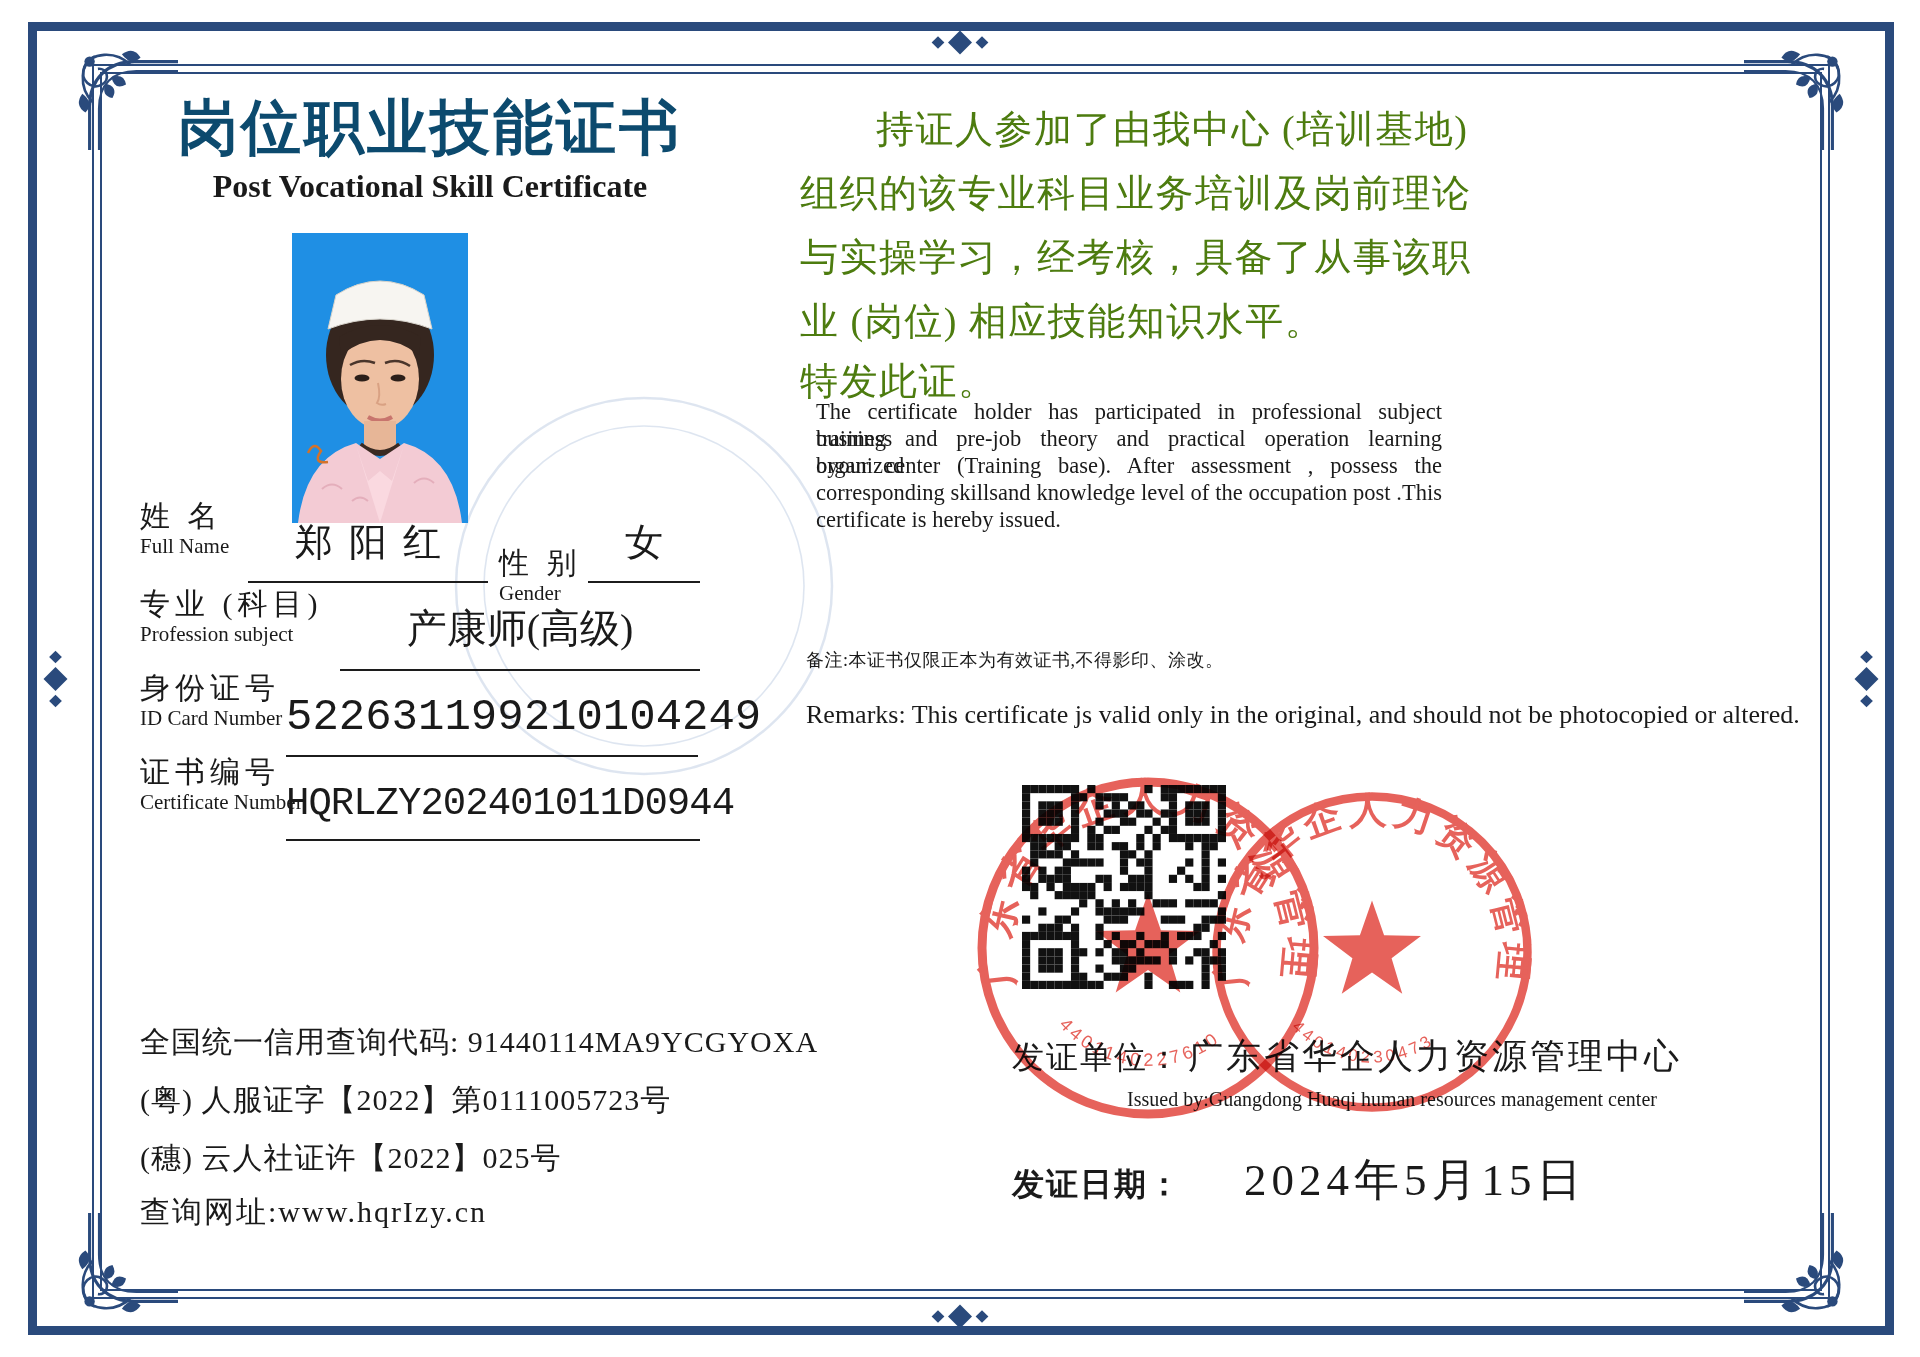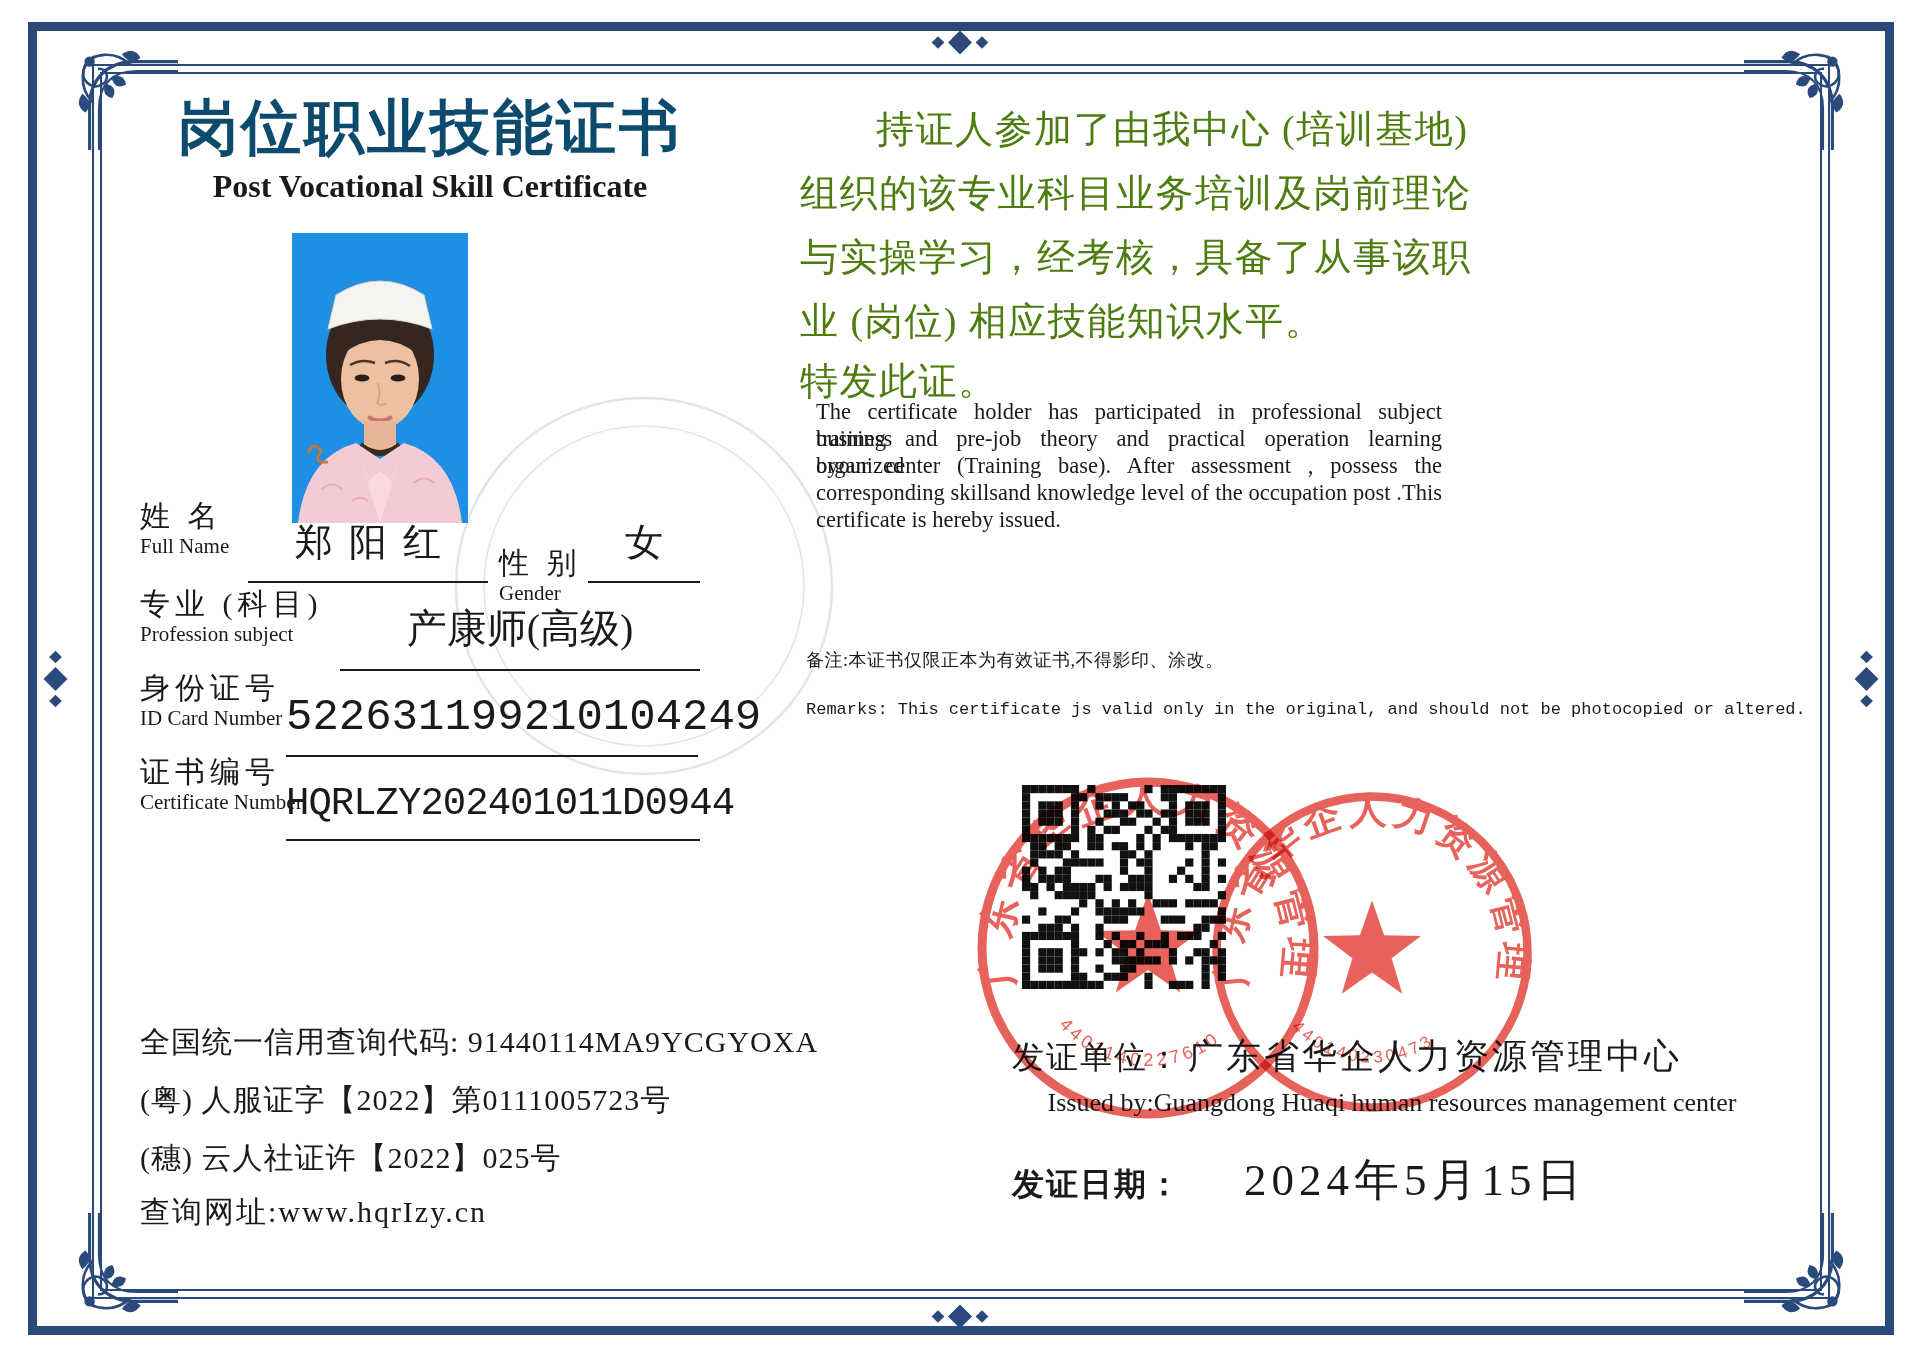--- a/index.html
+++ b/index.html
@@ -55,31 +55,31 @@
   .cn-line{position:absolute;left:800px;width:668px;font-size:38px;letter-spacing:1.5px;
            white-space:nowrap;color:#4d7c0f;}
   .cn-indent{padding-left:76px;}
 
   .en-line{position:absolute;left:816px;width:626px;font-size:22.5px;line-height:27px;
            font-family:"Liberation Serif",serif;text-align:justify;text-align-last:justify;}
   .en-line.last{text-align-last:left;}
 
   .remark-cn{position:absolute;left:806px;top:648px;width:700px;font-size:18px;font-weight:400;
              white-space:nowrap;letter-spacing:.5px;}
-  .remark-en{position:absolute;left:806px;top:700px;width:710px;font-size:17px;
-             font-family:Liberation Mono, monospace;white-space:nowrap;}
+  .remark-en{position:absolute;left:806px;top:700px;width:710px;font-size:26px;
+             font-family:Liberation Serif, serif;white-space:nowrap;}
 
   .qr{position:absolute;left:1022px;top:785px;width:204px;height:204px;}
   .qr svg{display:block;fill:#111;}
 
   .issued-row{position:absolute;left:1012px;top:1033px;display:flex;align-items:baseline;white-space:nowrap;}
   .issued-label{font-size:32px;font-weight:400;letter-spacing:2px;}
   .issued-value{font-size:35px;letter-spacing:3px;margin-left:6px;}
   .issued-en{position:absolute;left:1012px;top:1088px;width:760px;text-align:center;
-             font-size:26px;font-family:"Liberation Serif",serif;white-space:nowrap;}
+             font-size:20px;font-family:"Liberation Serif",serif;white-space:nowrap;}
   .date-row{position:absolute;left:1012px;top:1150px;display:flex;align-items:baseline;white-space:nowrap;}
   .date-label{font-size:32px;font-weight:600;letter-spacing:2px;}
   .date-value{font-size:45px;letter-spacing:5px;margin-left:62px;}
 
   
   .stamp{position:absolute;opacity:.8;mix-blend-mode:multiply;}
   .stamp-a{left:958px;top:758px;}
   .stamp-b{left:1194px;top:774px;}
   .seal-ring-text{fill:#e03a31;font-size:40px;letter-spacing:6px;
                   font-family:"Liberation Serif",serif;font-weight:600;}

